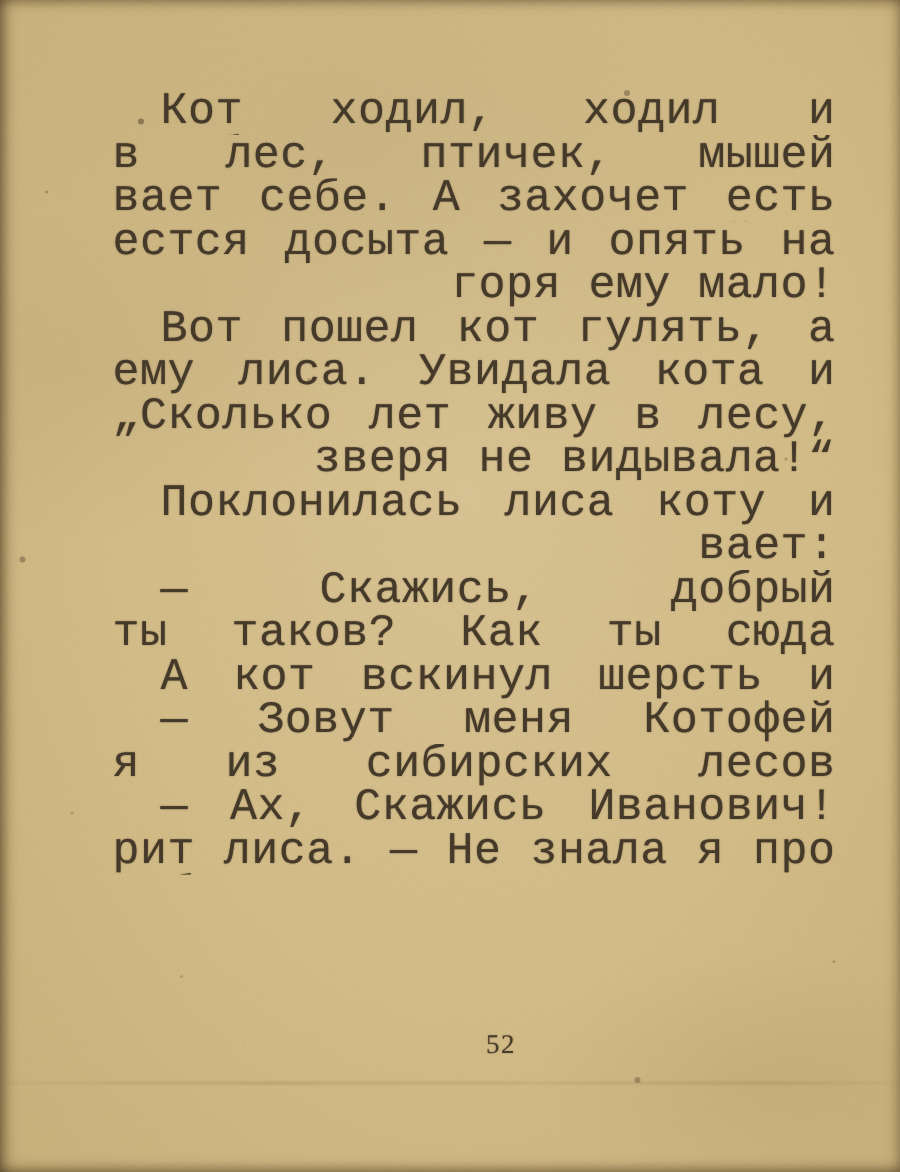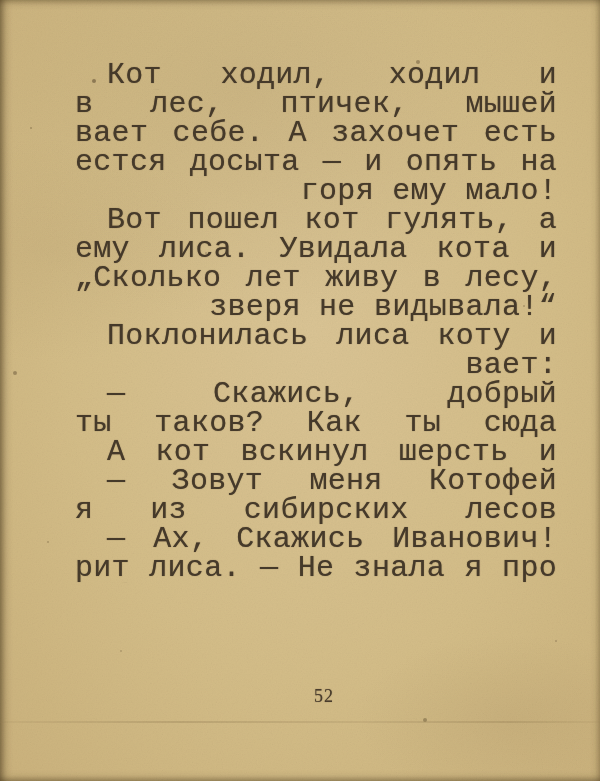--- a/index.html
+++ b/index.html
@@ -45,21 +45,21 @@
   }
   .line.just {
     text-align: justify;
     text-align-last: justify;
   }
   .line.indent {
     padding-left: 32px;
   }
   .folio {
     position: absolute;
-    left: 67px;
+    left: 77px;
     top: 686px;
     width: 482px;
     padding-left: 16px;
     text-align: center;
     color: #4a3d2c;
     font-family: "Liberation Serif", "DejaVu Serif", serif;
     font-size: 18px;
     letter-spacing: 1px;
     text-shadow: 0 0 1px rgba(70,58,42,.6);
   }

